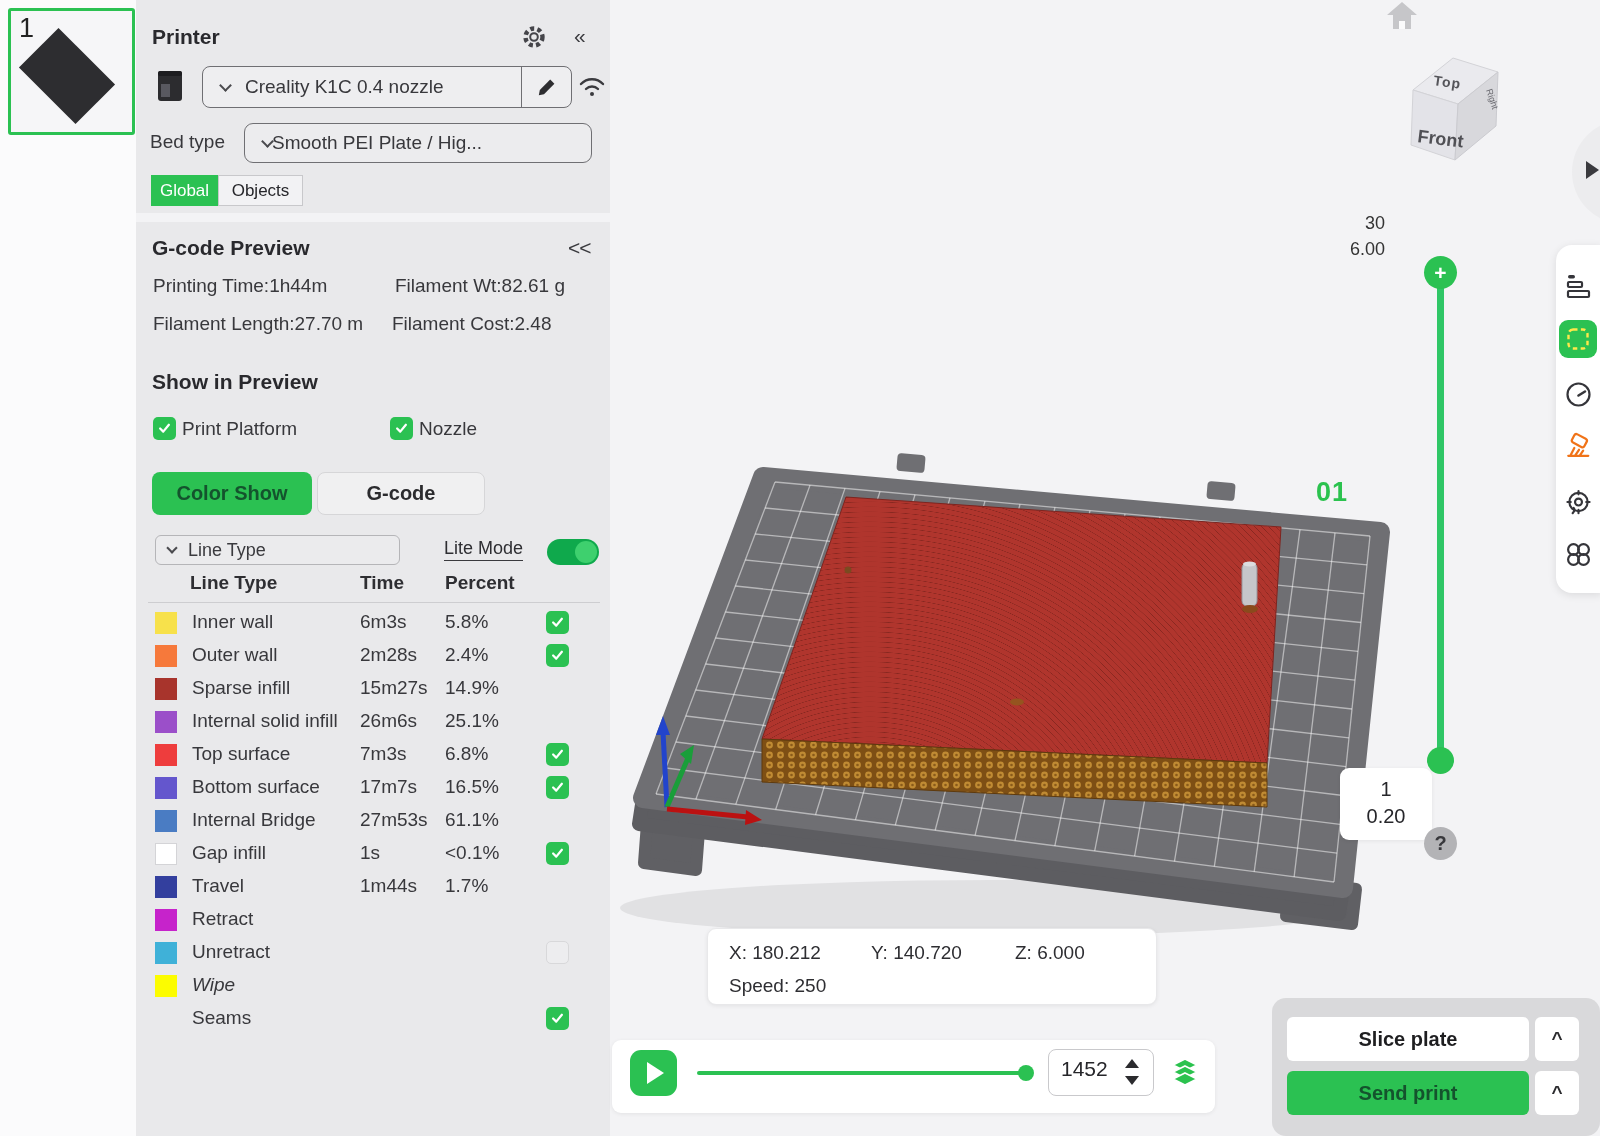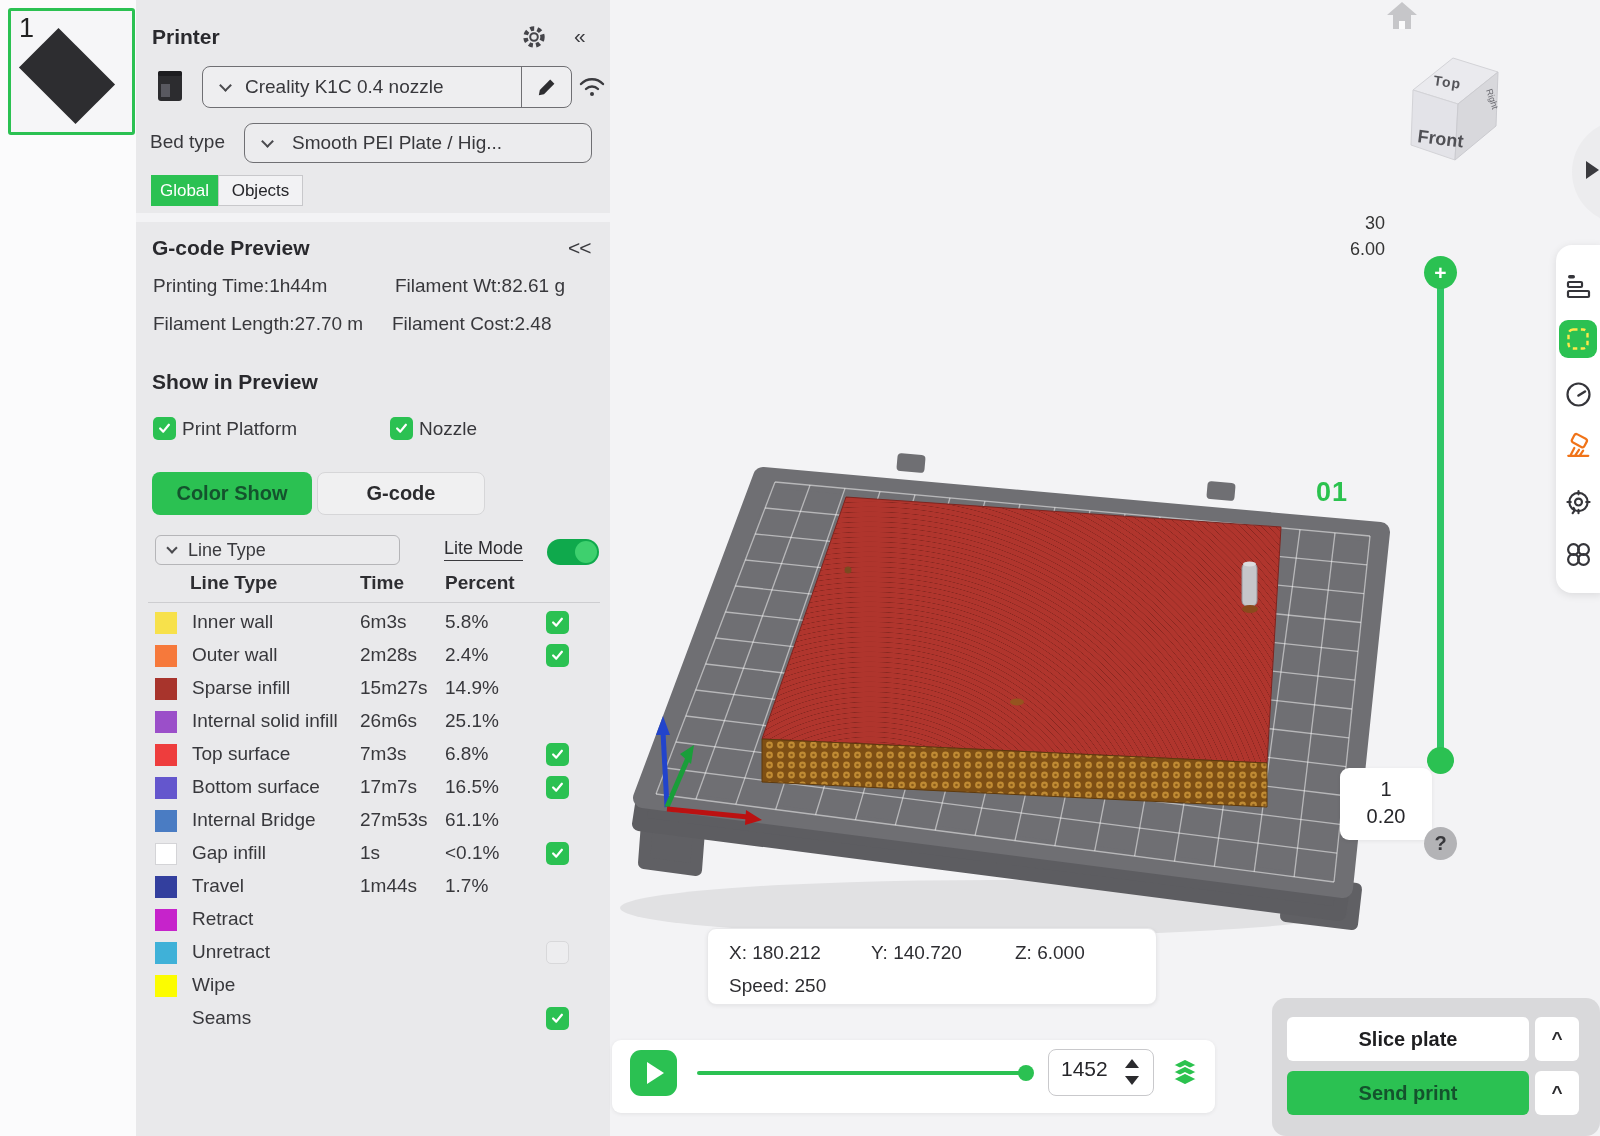--- a/index.html
+++ b/index.html
@@ -117,21 +117,21 @@
       <svg width="30" height="28" viewBox="0 0 30 28">
         <path d="M4 13a15 15 0 0 1 22 0" fill="none" stroke="#3a3a3e" stroke-width="2.4" stroke-linecap="round"></path>
         <path d="M9 18a8.5 8.5 0 0 1 12 0" fill="none" stroke="#3a3a3e" stroke-width="2.4" stroke-linecap="round"></path>
         <circle cx="15" cy="23" r="2" fill="#3a3a3e"></circle>
       </svg>
     </div>
 
     <div class="abs body-txt" style="left:14px;top:131px;">Bed type</div>
     <div class="abs select" style="left:108px;top:123px;width:348px;height:40px;background:#ececee;border-radius:9px;">
       <span class="chev" style="margin-left:18px;"></span>
-      <span class="body-txt" style="margin-left:20px;white-space:nowrap;">Smooth PEI Plate / Hig...</span>
+      <span class="body-txt" style="margin-left:0;white-space:nowrap;">Smooth PEI Plate / Hig...</span>
     </div>
 
     <div class="abs tab active" style="left:15px;top:175px;width:67px;height:31px;">Global</div>
     <div class="abs tab inactive" style="left:82px;top:175px;width:85px;height:31px;">Objects</div>
   </div>
 
   <div class="abs panel-block" style="top:222px;height:914px;"></div>
 
   <div class="abs h-title" style="left:152px;top:236px;">G-code Preview</div>
   <div class="abs collapse-txt" style="left:568px;top:236px;">&lt;&lt;</div>
@@ -257,21 +257,21 @@
         <span class="lt-time"></span>
         <span class="lt-pct"></span>
       </div>
       <div class="lt-row" style="top: 937px;">
         <span class="lt-swatch" style="background: rgb(63, 177, 216);"></span>
         <span class="lt-label">Unretract</span>
         <span class="lt-time"></span>
         <span class="lt-pct"></span>
         <span class="cb lt-cb un"></span>
       </div>
-      <div class="lt-row" style="top: 970px;">
+      <div class="lt-row" style="top: 970px; font-style: italic;">
         <span class="lt-swatch" style="background: rgb(252, 252, 0);"></span>
         <span class="lt-label">Wipe</span>
         <span class="lt-time"></span>
         <span class="lt-pct"></span>
       </div>
       <div class="lt-row" style="top: 1003px;">
         <span class="lt-label">Seams</span>
         <span class="lt-time"></span>
         <span class="lt-pct"></span>
         <span class="cb lt-cb checked">

